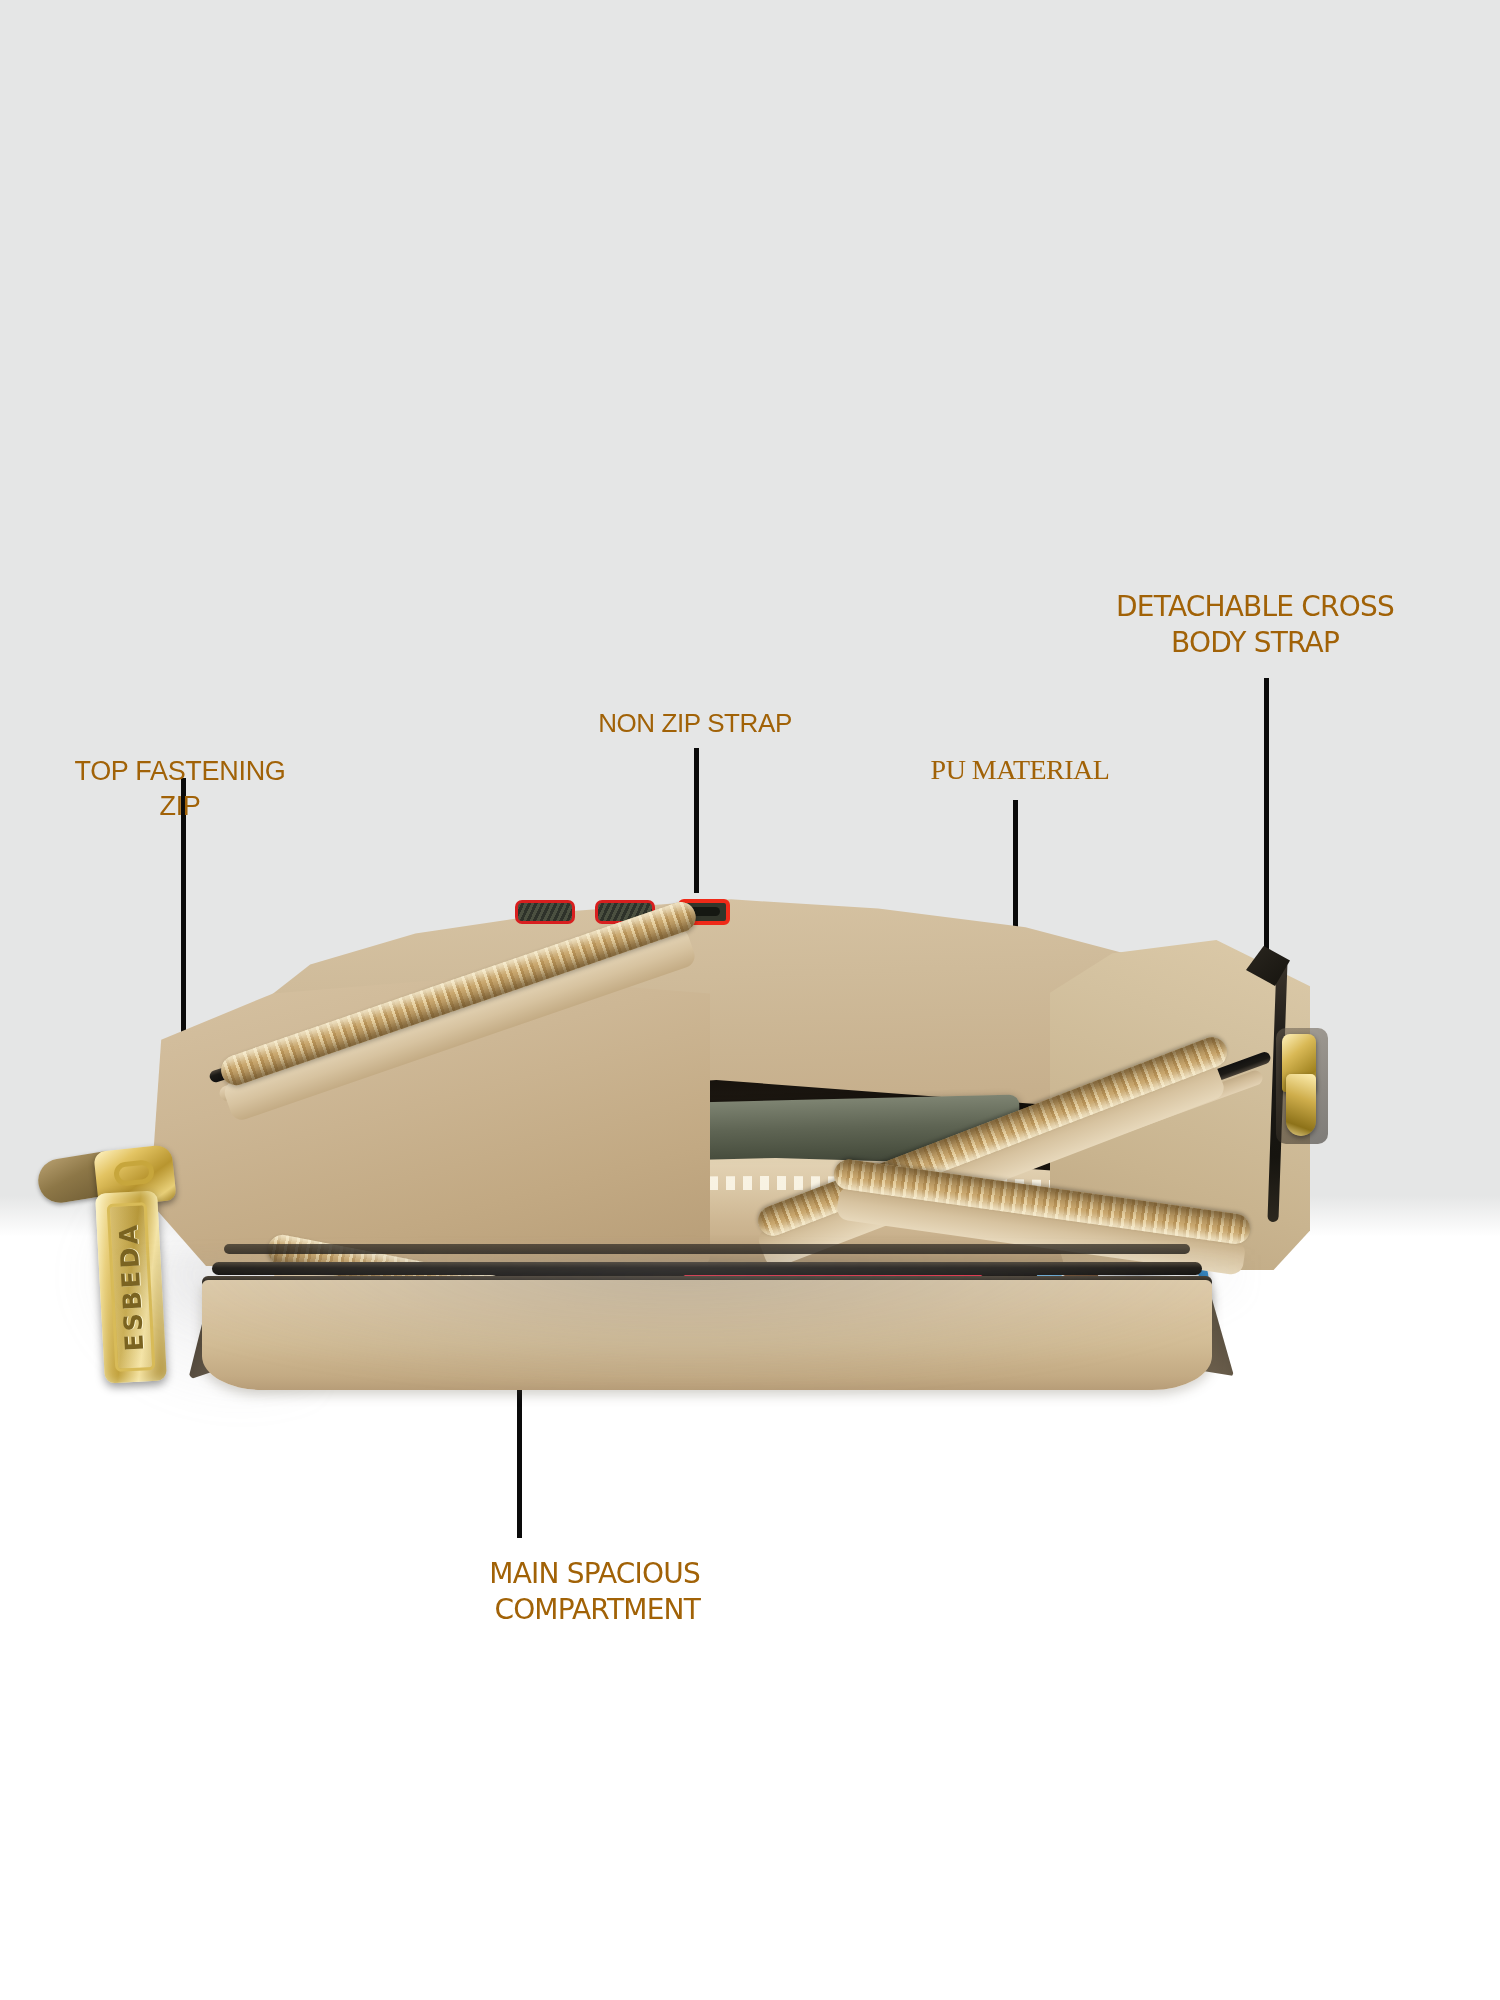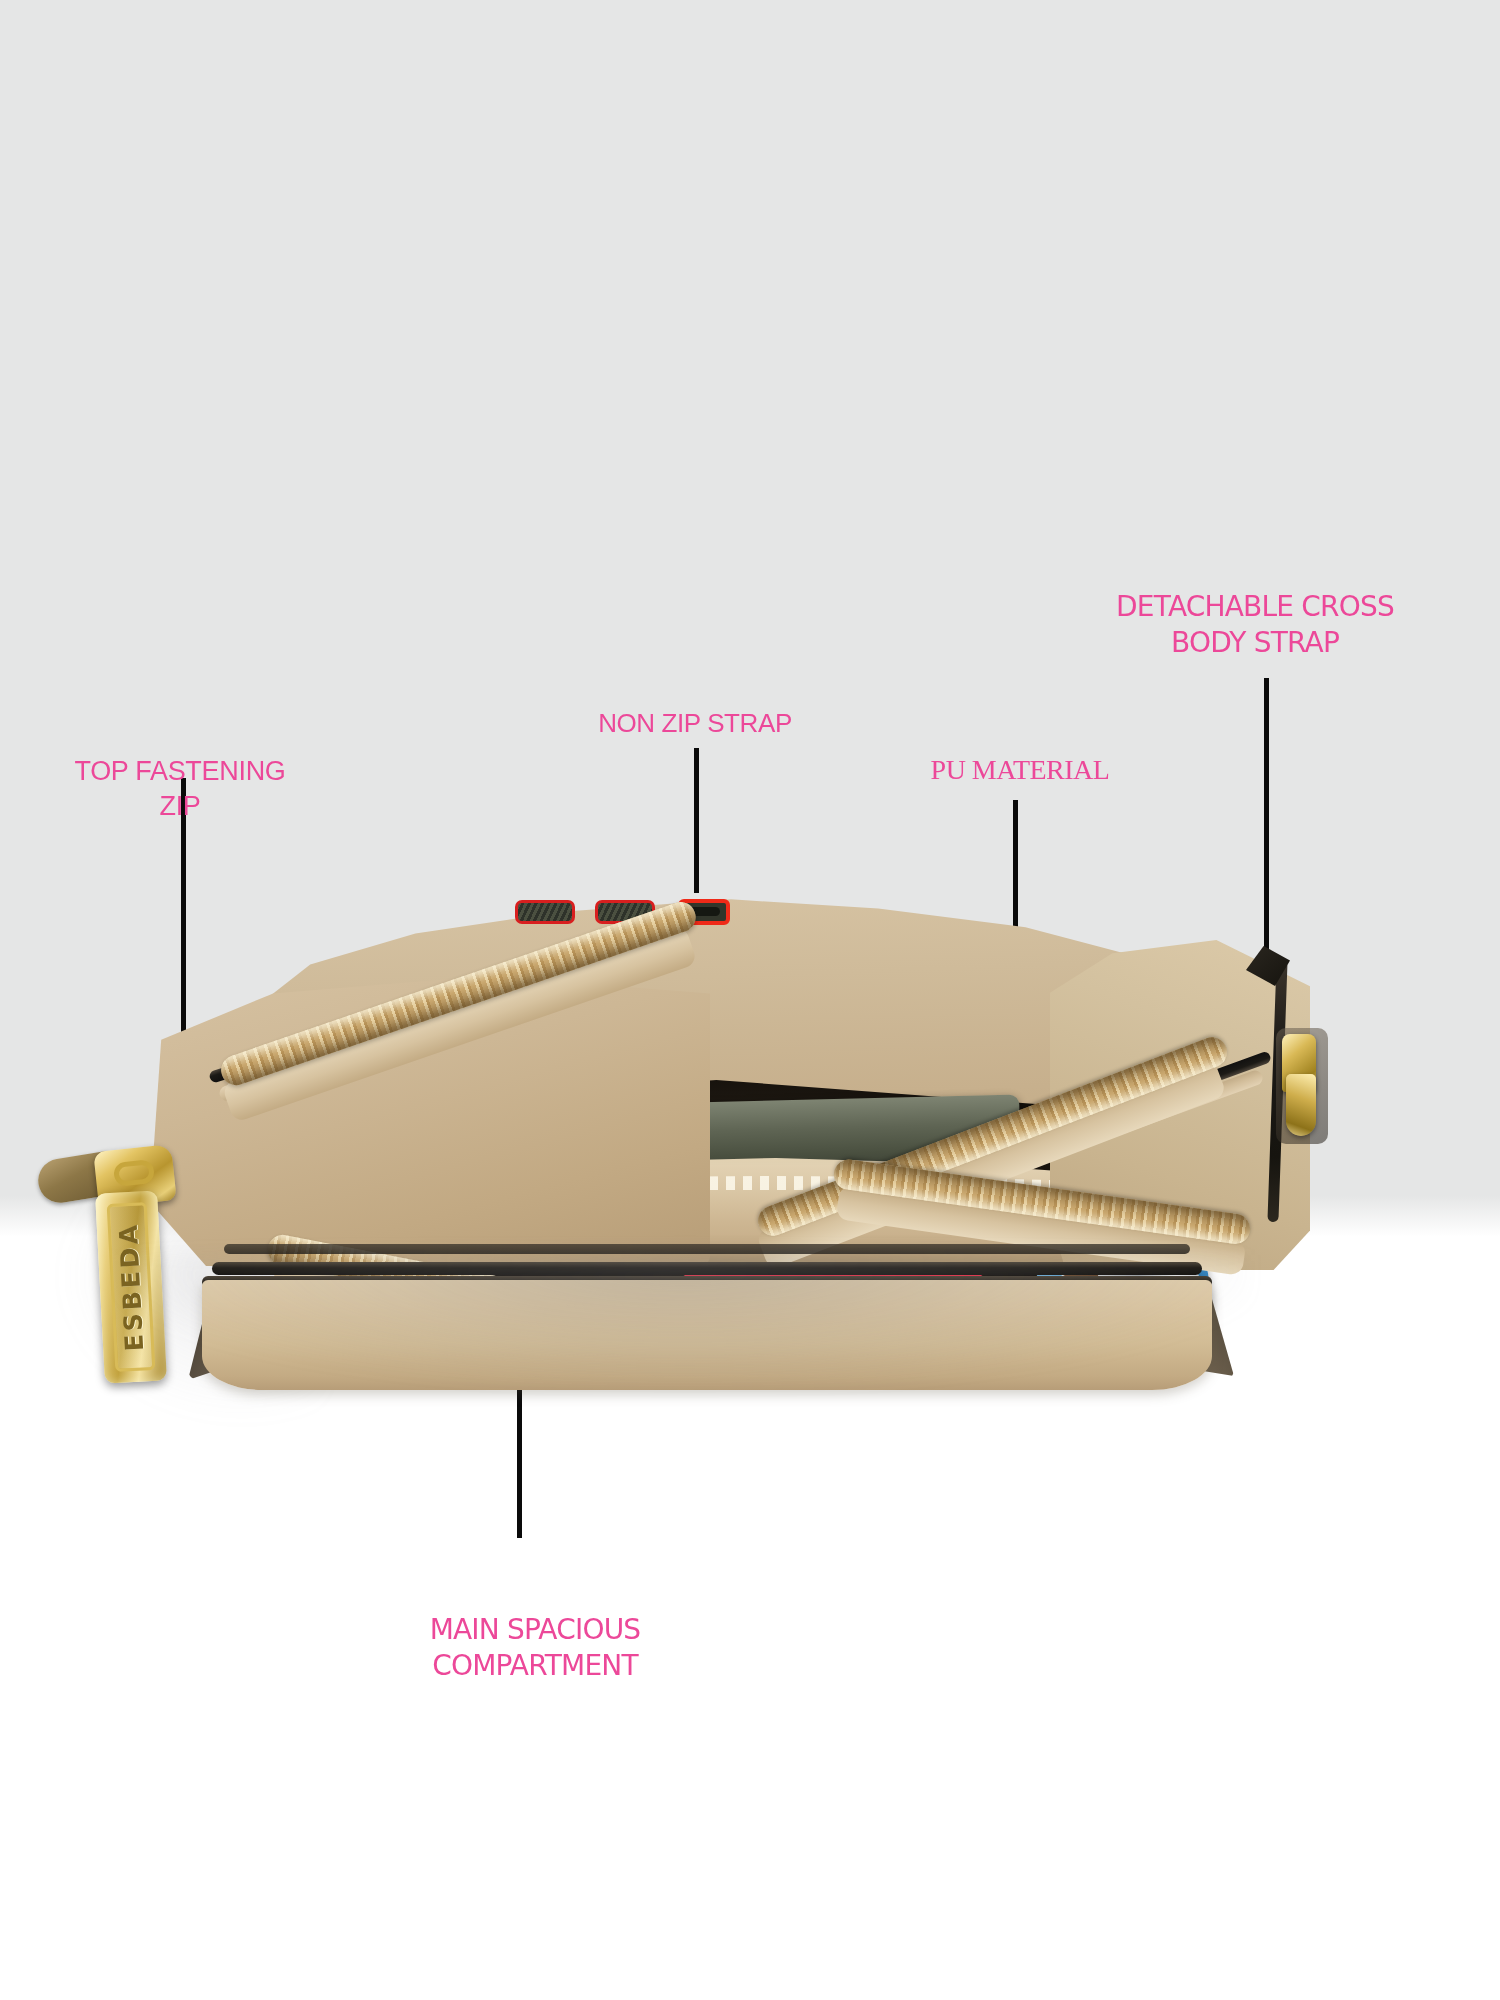--- a/index.html
+++ b/index.html
@@ -33,31 +33,31 @@
   }
   #floor-shadow-l {
     position:absolute; left:60px; top:1180px; width:260px; height:240px;
     background:radial-gradient(ellipse at 70% 40%, rgba(150,150,155,0.18) 0%, rgba(255,255,255,0) 70%);
     filter:blur(12px);
   }
 
   
   .label {
     position:absolute;
-    color:#ec4899;
+    color:#a16207;
     text-align:center;
     line-height:1.30;
     white-space:pre-line;
     letter-spacing:0.2px;
   }
   #label-top-zip     { left:30px;   top:706px;  width:300px; font-size:27px; font-family:"Liberation Sans", sans-serif; letter-spacing:-0.3px;margin-top:48px; }
   #label-nonzip      { left:540px;  top:707px;  width:310px; font-size:26px; font-family:"Liberation Sans", sans-serif; letter-spacing:-0.4px; }
   #label-pu          { left:845px;  top:752px;  width:350px; font-size:28px; font-family:Liberation Serif, serif; letter-spacing:-0.5px; }
   #label-strap       { left:1090px; top:589px;  width:330px; font-size:28px; font-family:"DejaVu Sans", sans-serif; letter-spacing:-0.8px; }
-  #label-main        { left:370px;  top:1612px; width:330px; font-size:28px; font-family:"DejaVu Sans", sans-serif; letter-spacing:-0.8px; }
+  #label-main        { left:370px;  top:1556px; width:330px; font-size:28px; font-family:"DejaVu Sans", sans-serif; letter-spacing:-0.8px;text-align:right; }
 
   
   .leader { position:absolute; background:#0a0a0a; width:5px; }
   #leader-top-zip { left:181px;  top:778px;  height:318px; }
   #leader-nonzip  { left:694px;  top:748px;  height:145px; }
   #leader-pu      { left:1013px; top:800px;  height:148px; }
   #leader-strap   { left:1264px; top:678px;  height:412px; }
   #leader-main    { left:517px;  top:1090px; height:448px; }
 
   

